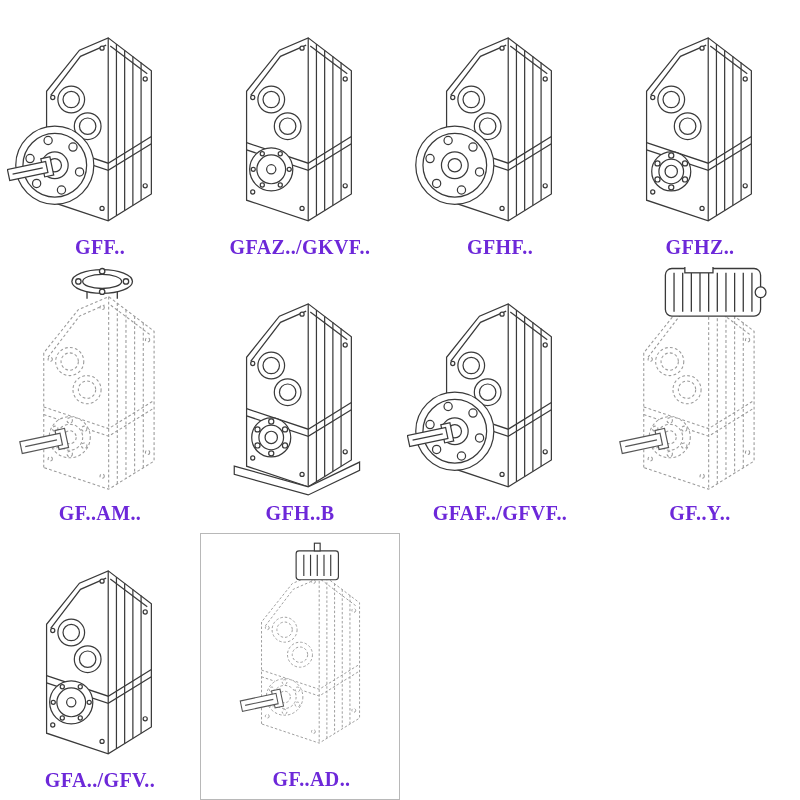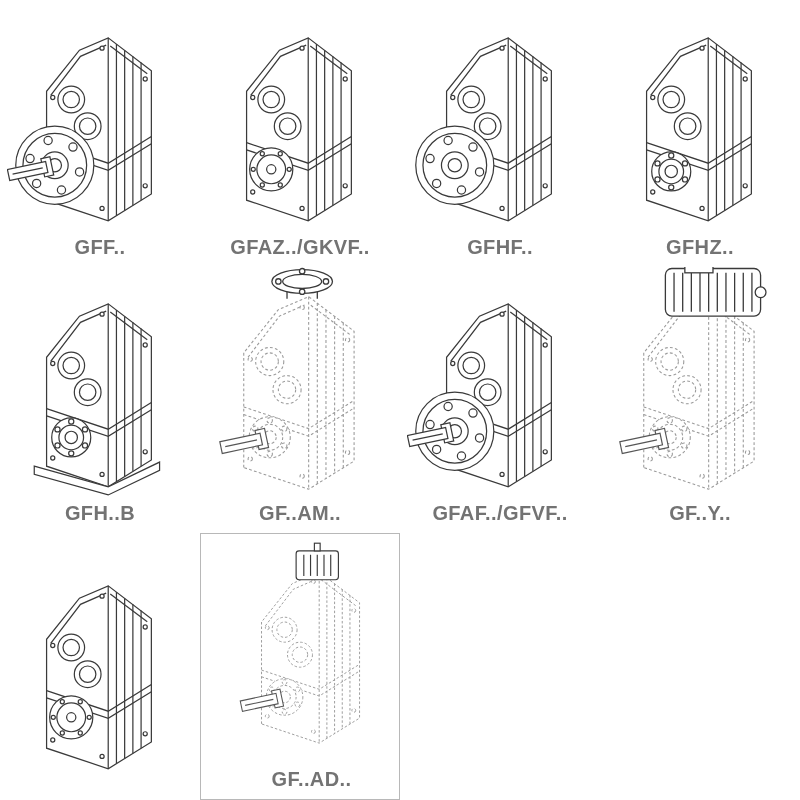--- a/index.html
+++ b/index.html
@@ -12,22 +12,22 @@
   }
   .cell{
     display:flex;flex-direction:column;align-items:center;
     justify-content:flex-end;overflow:hidden;padding:2px 1px 4px;
     box-sizing:border-box;background:#fff;
   }
   .cell .art{
     flex:1 1 auto;display:flex;align-items:center;justify-content:center;width:100%;
   }
   .cell .label{
-    font-family:Liberation Sans, sans-serif;font-weight:700;
-    font-size:20px;color:#737373;letter-spacing:.4px;
+    font-family:Liberation Serif, serif;font-weight:700;
+    font-size:20px;color:#6d28d9;letter-spacing:.4px;
     white-space:nowrap;padding:2px 0 4px;text-align:center;
   }
   .framed{border:1px solid #b8b8b8;padding-left:24px;}
   
   .solid-ln{stroke:#3a3a3a;stroke-width:1.2;}
   .dash-ln{stroke:#9b9b9b;stroke-width:1;stroke-dasharray:2.6 2.1;}
   .acc-ln{stroke:#565656;stroke-width:1.1;}
   svg{display:block;}
 </style>
 </head>
@@ -191,45 +191,45 @@
         <use href="#g-housing" class="solid-ln" fill="none"></use>
         <use href="#g-hub" class="solid-ln" fill="none"></use>
       </svg>
     </div>
     <div class="label">GFHZ..</div>
   </div>
 
 
   <div class="cell">
     <div class="art">
-      <svg width="186" height="226" viewBox="0 0 180 220">
-        <use href="#g-housing" class="solid-ln" fill="none"></use>
-        <use href="#g-foot" class="solid-ln" fill="none"></use>
-        <use href="#g-hub" class="solid-ln" fill="none"></use>
-      </svg>
-    </div>
-    <div class="label">GFH..B</div>
-  </div>
-
-  <div class="cell">
-    <div class="art">
       <svg width="196" height="238" viewBox="0 0 180 220">
         <use href="#g-housing" class="dash-ln" fill="none"></use>
         <use href="#g-hub" class="dash-ln" fill="none"></use>
         <use href="#g-topflange" class="solid-ln" fill="none"></use>
         <use href="#g-shaft" transform="translate(16,6)" class="acc-ln" fill="none"></use>
       </svg>
     </div>
     <div class="label">GF..AM..</div>
   </div>
 
   <div class="cell">
     <div class="art">
       <svg width="186" height="226" viewBox="0 0 180 220">
         <use href="#g-housing" class="solid-ln" fill="none"></use>
+        <use href="#g-foot" class="solid-ln" fill="none"></use>
+        <use href="#g-hub" class="solid-ln" fill="none"></use>
+      </svg>
+    </div>
+    <div class="label">GFH..B</div>
+  </div>
+
+  <div class="cell">
+    <div class="art">
+      <svg width="186" height="226" viewBox="0 0 180 220">
+        <use href="#g-housing" class="solid-ln" fill="none"></use>
         <use href="#g-flange" class="solid-ln" fill="none"></use>
         <use href="#g-shaft" class="solid-ln" fill="none"></use>
       </svg>
     </div>
     <div class="label">GFAF../GFVF..</div>
   </div>
 
   <div class="cell">
     <div class="art">
       <svg width="196" height="238" viewBox="0 0 180 220">
@@ -242,20 +242,21 @@
     <div class="label">GF..Y..</div>
   </div>
 
   <div class="cell">
     <div class="art">
       <svg width="186" height="226" viewBox="0 0 180 220">
         <use href="#g-housing" class="solid-ln" fill="none"></use>
         <use href="#g-cover" class="solid-ln" fill="none"></use>
       </svg>
     </div>
+    <div class="label">GFA../GFV..</div>
   </div>
 
 
   <div class="cell framed">
     <div class="art">
       <svg width="196" height="238" viewBox="0 0 180 220">
         <use href="#g-housing" class="dash-ln" fill="none"></use>
         <use href="#g-hub" class="dash-ln" fill="none"></use>
         <use href="#g-adapter" class="solid-ln" fill="none"></use>
         <use href="#g-shaft" transform="translate(16,6)" class="acc-ln" fill="none"></use>

